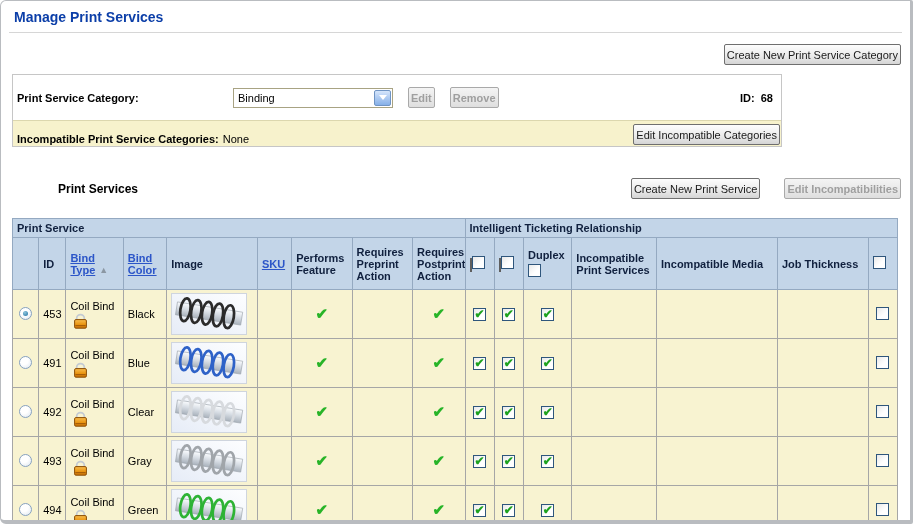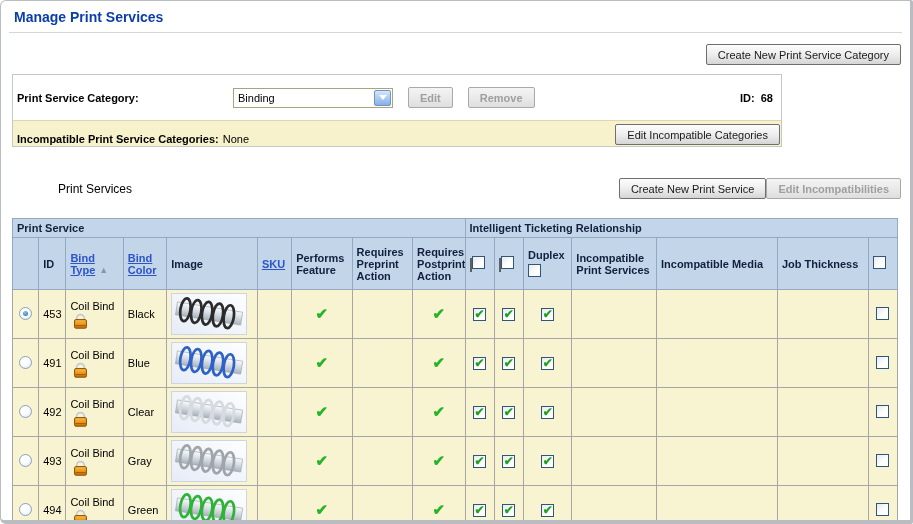--- a/index.html
+++ b/index.html
@@ -9,21 +9,21 @@
     border:1px solid #b9bcc0; border-right-width:3px; border-bottom-width:4px;
     border-radius:6px 2px 2px 6px;
     font-family:"Liberation Sans", sans-serif; font-size:11px; color:#000;
   }
   .page-title { margin:8px 0 0 13px; font-size:14px; font-weight:bold; color:#0b3ea8; }
   .rule { height:1px; background:#d6d6d6; margin:7px 8px 0 8px; }
   .top-btn-row { display:flex; justify-content:flex-end; margin:11px 9px 0 0; }
 
   .btn {
     display:inline-flex; align-items:center; justify-content:center;
-    height:21px; padding:0 11px; box-sizing:border-box;
+    height:21px; padding:0 2px; box-sizing:border-box;
     font-family:"Liberation Sans", sans-serif; font-size:11px; color:#1a1a1a;
     background:linear-gradient(#fdfdfd, #ececec 55%, #d5d5d5);
     border:1px solid #6f6f6f; border-radius:2px; cursor:pointer; white-space:nowrap;
   }
   .btn.disabled {
     color:#9f9f9f; border-color:#a9a9a9;
     background:linear-gradient(#f4f4f4, #e9e9e9 55%, #dedede); cursor:default;font-weight:bold;
   }
 
   .panel { margin:9px 0 0 11px; width:770px; box-sizing:border-box; border:1px solid #c6c6c6; background:#fff; }
@@ -40,22 +40,22 @@
   .cat-row .btn { margin-left:15px; }
   .id-box { margin-left:auto; font-weight:bold; white-space:pre; }
 
   .yellow-bar { display:flex; align-items:flex-end; background:#f7f2cc; border-top:1px solid #dcd7ae;
                 padding:1px 1px 1px 4px; min-height:23px; }
   .yellow-bar .lbl { font-weight:bold; }
   .yellow-bar .val { margin-left:4px; }
   .yellow-bar .btn { margin-left:auto; }
 
   .services-row { display:flex; align-items:center; margin:31px 9px 0 10px; }
-  .services-heading { font-weight:normal; font-size:12px;padding-left:47px; }
-  .services-row .btns { margin-left:auto; display:flex; gap:0; }
+  .services-heading { font-weight:bold; font-size:12px;padding-left:47px; }
+  .services-row .btns { margin-left:auto; display:flex; gap:24px; }
 
   table.grid { margin:19px 0 0 11px; width:886px; border-collapse:collapse; table-layout:fixed;
                border-bottom:3px solid #2f4157; }
   table.grid th, table.grid td { box-sizing:border-box; overflow:hidden; }
   table.grid th {
     background:#c3d5e8; border:1px solid #94a9c1; color:#10203e;
     font-weight:bold; font-size:11px; text-align:left; padding:2px 4px; vertical-align:middle;
   }
   tr.group-row th { height:19px; padding:2px 4px; }
   tr.head-row th { height:52px; }

